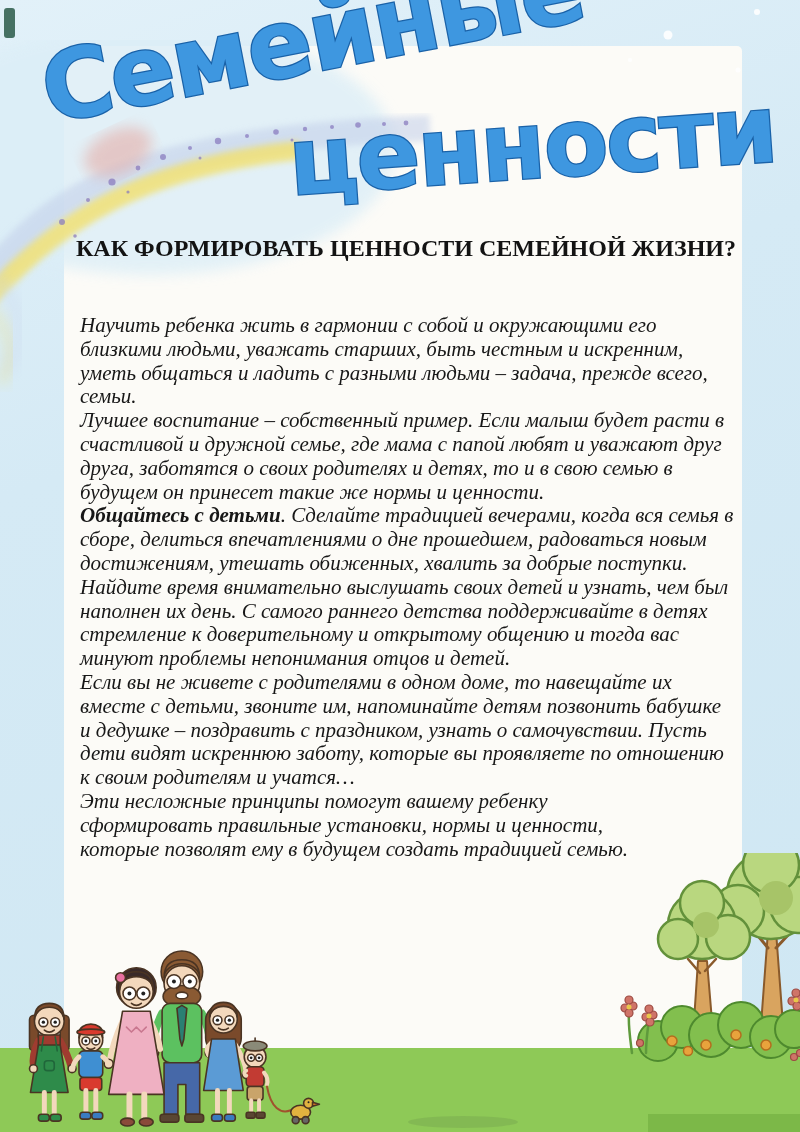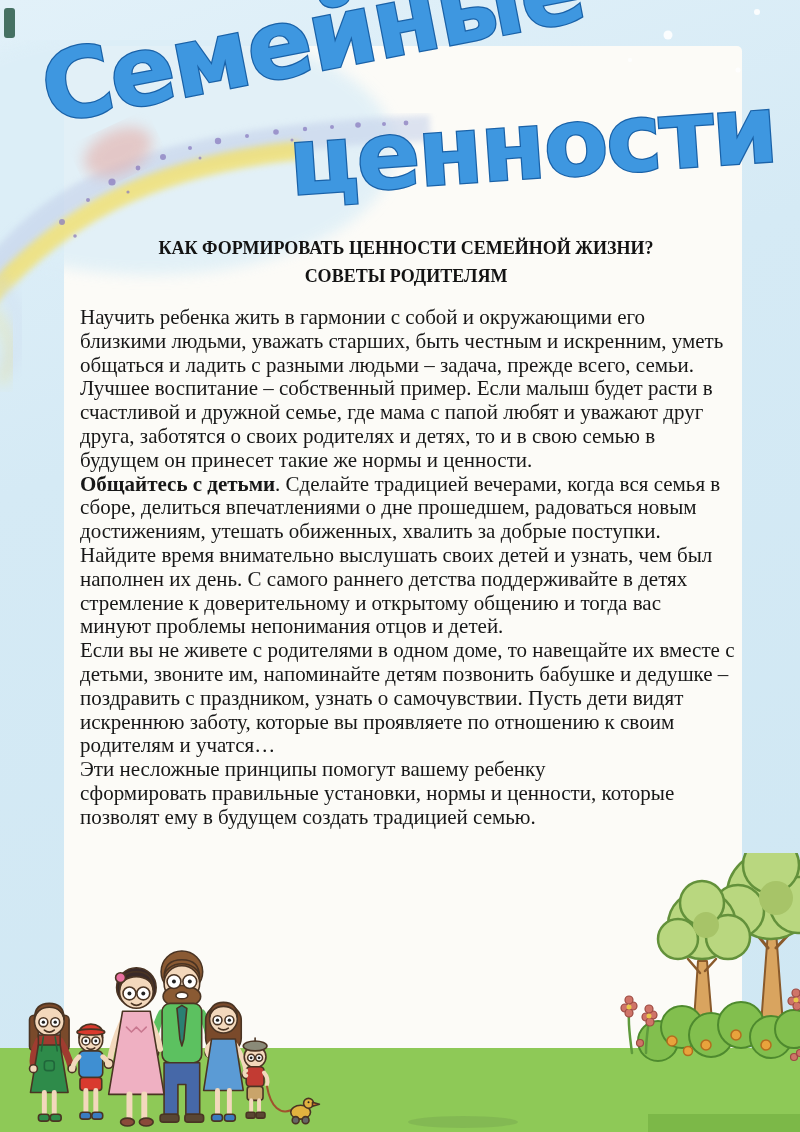--- a/index.html
+++ b/index.html
@@ -24,26 +24,26 @@
   .title-word{
     position:absolute; font-family:"DejaVu Sans", sans-serif; font-weight:bold;
     color:#3e97e0; -webkit-text-stroke:2.5px #1a62a8; paint-order:stroke fill;
     letter-spacing:-2px; white-space:nowrap; line-height:1;
   }
   .title-word.w1{ left:52px; top:42px; font-size:96px; transform:rotate(-11deg); transform-origin:0 100%; }
   .title-word.w2{ left:292px; top:116px; font-size:94px; transform:rotate(-4deg); transform-origin:0 100%; }
   
   .heading{
     position:absolute; left:70px; top:234px; width:672px; text-align:center;
-    font-weight:bold; font-size:18px; line-height:28px; color:#131313;
+    font-weight:bold; font-size:24px; line-height:28px; color:#131313;
   }
   
   .bodytext{
-    position:absolute; left:80px; top:306px; width:655px;
-    font-size:21px; line-height:23.8px; color:#171717;
+    position:absolute; left:80px; top:314px; width:655px;
+    font-size:21px; line-height:23.8px; color:#171717;font-style:italic;
   }
   .para{ margin:0; }
   .para .lead{ font-weight:bold;text-align:right; }
   .para.narrow{ max-width:596px; }
   
   .grass{ position:absolute; left:0; top:1048px; width:800px; height:84px; background:#8ec957; }
   .grass-dark{ position:absolute; left:648px; top:1114px; width:152px; height:18px; background:#7cb848; }
   .grass-smudge{ position:absolute; left:408px; top:1116px; width:110px; height:12px;
     background:rgba(60,70,60,.12); border-radius:50%; }
   .family{ position:absolute; left:6px; top:944px; width:330px; height:188px; }
@@ -103,21 +103,20 @@
         <circle cx="182" cy="118" r="4"></circle>
         <circle cx="90" cy="60" r="2"></circle>
     </g>
   </svg>
 
   <div class="title-word w1">Семейные</div>
   <div class="title-word w2">ценности</div>
 
   <div class="heading">
     <div>КАК ФОРМИРОВАТЬ ЦЕННОСТИ СЕМЕЙНОЙ ЖИЗНИ?</div>
-    <div>СОВЕТЫ РОДИТЕЛЯМ</div>
   </div>
 
   <div class="bodytext">
     <p class="para"><b class="lead"></b><span>Научить ребенка жить в гармонии с собой и окружающими его близкими людьми, уважать старших, быть честным и искренним, уметь общаться и ладить с разными людьми – задача, прежде всего, семьи.</span></p>
     <p class="para"><b class="lead"></b><span>Лучшее воспитание – собственный пример. Если малыш будет расти в счастливой и дружной семье, где мама с папой любят и уважают друг друга, заботятся о своих родителях и детях, то и в свою семью в будущем он принесет такие же нормы и ценности.</span></p>
     <p class="para"><b class="lead">Общайтесь с детьми</b><span>. Сделайте традицией вечерами, когда вся семья в сборе, делиться впечатлениями о дне прошедшем, радоваться новым достижениям, утешать обиженных, хвалить за добрые поступки. Найдите время внимательно выслушать своих детей и узнать, чем был наполнен их день. С самого раннего детства поддерживайте в детях стремление к доверительному и открытому общению и тогда вас минуют проблемы непонимания отцов и детей.</span></p>
     <p class="para"><b class="lead"></b><span>Если вы не живете с родителями в одном доме, то навещайте их вместе с детьми, звоните им, напоминайте детям позвонить бабушке и дедушке – поздравить с праздником, узнать о самочувствии. Пусть дети видят искреннюю заботу, которые вы проявляете по отношению к своим родителям и учатся…</span></p>
     <p class="para narrow"><b class="lead"></b><span>Эти несложные принципы помогут вашему ребенку сформировать правильные установки, нормы и ценности, которые позволят ему в будущем создать традицией семью.</span></p>
   </div>
 

